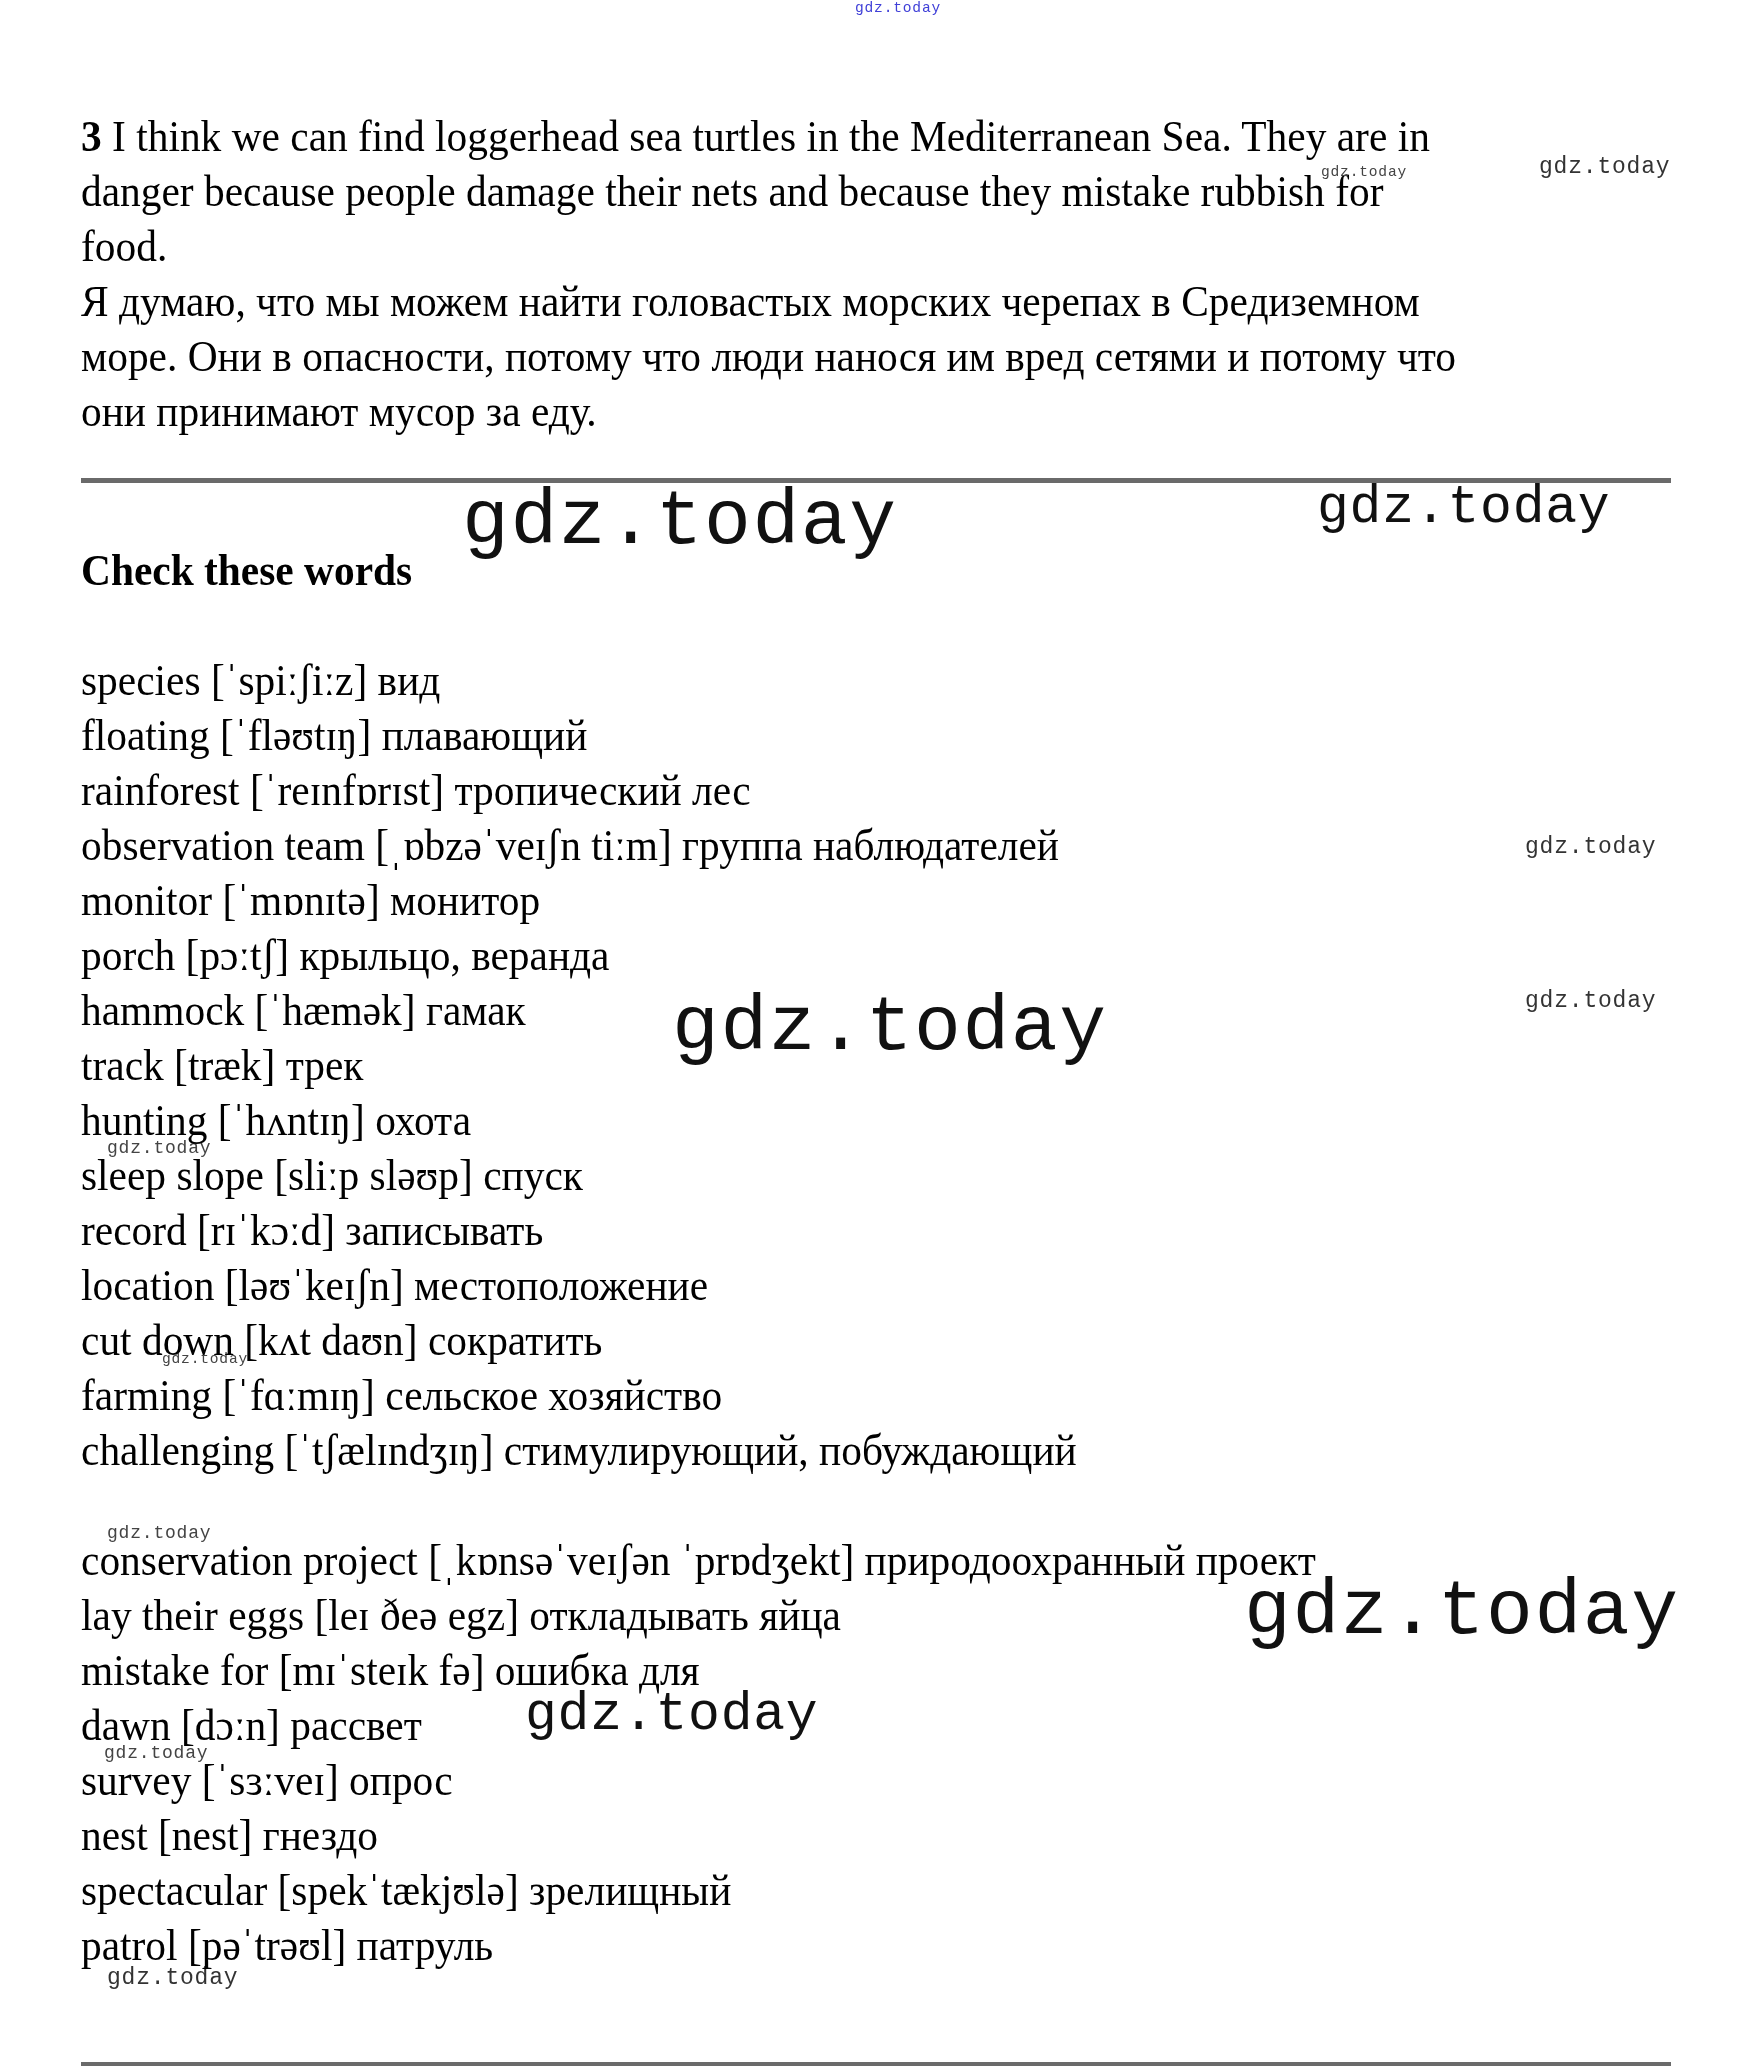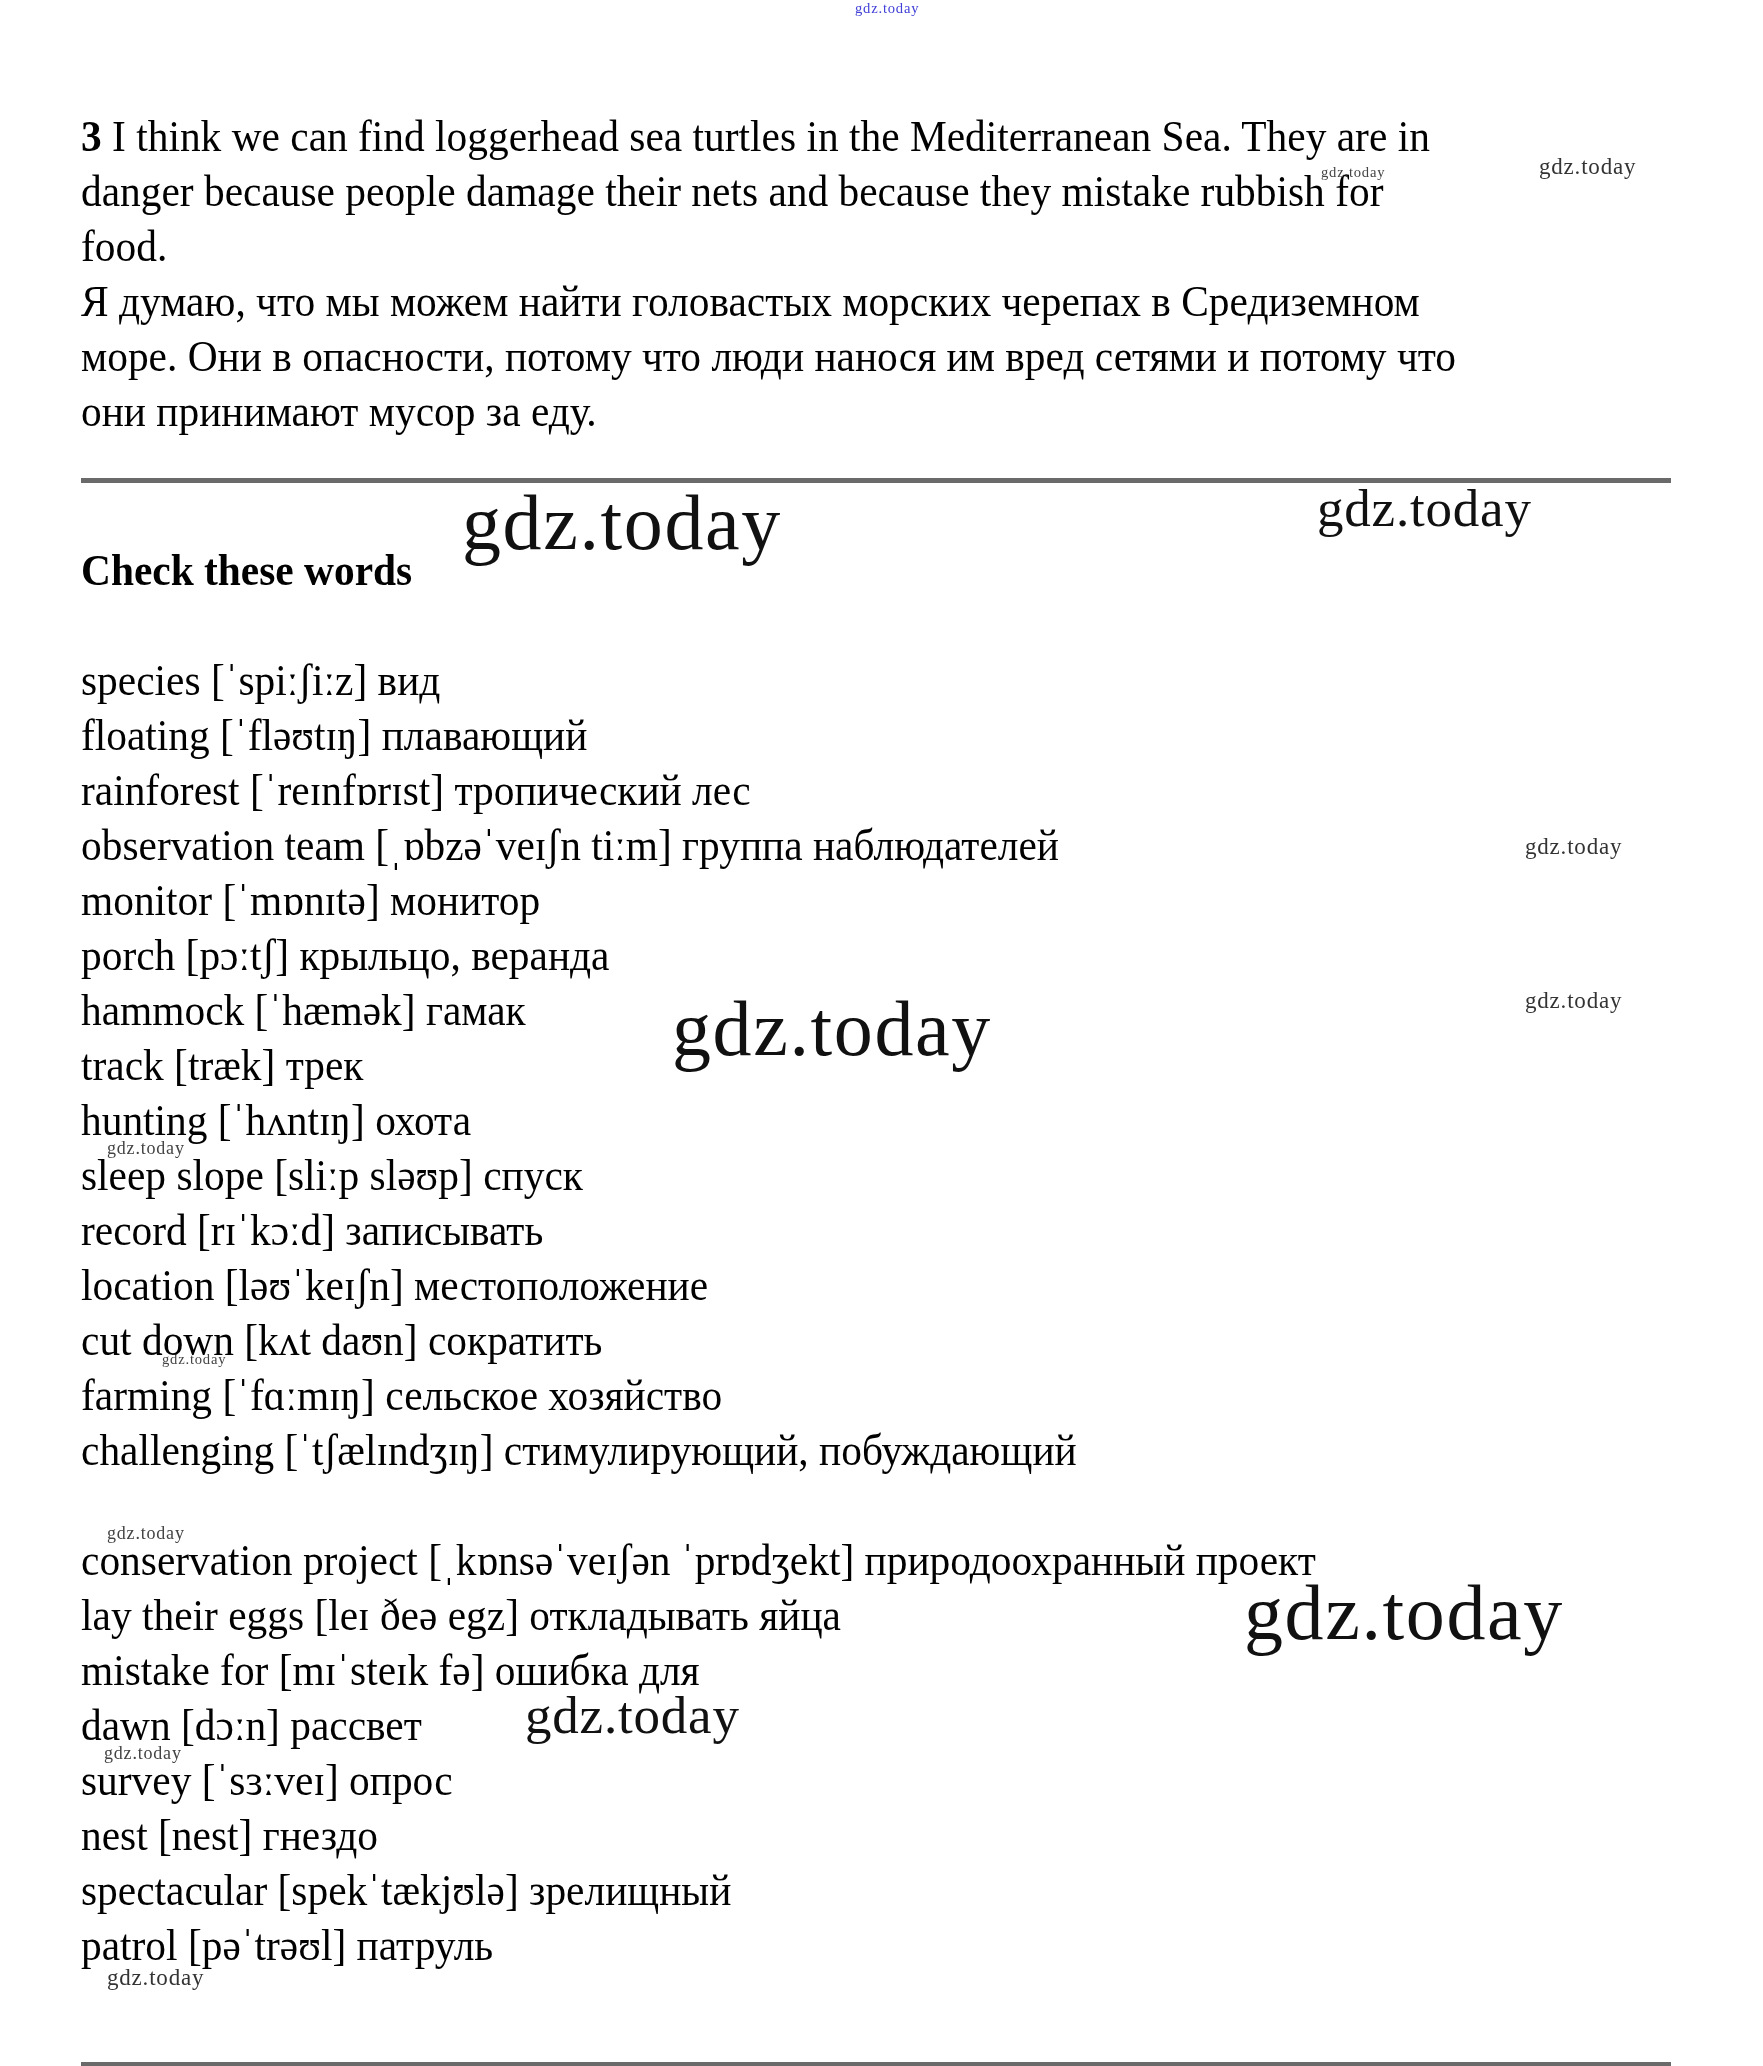--- a/index.html
+++ b/index.html
@@ -1,18 +1,18 @@
 <!DOCTYPE html>
 <html style="font-size:13px"><head>
 <meta charset="utf-8">
 <style>
   html, body { margin: 0; padding: 0; background: #ffffff; }
   body { width: 1764px; height: 2067px; position: relative; overflow: hidden; }
   .serif { font-family: "Liberation Serif", "DejaVu Serif", serif; color: #000; }
-  .wm { font-family: Liberation Serif, serif; position: absolute; white-space: nowrap; font-weight: 200; letter-spacing: 0.8px; color: #222; }
+  .wm { font-family: Liberation Mono, monospace; position: absolute; white-space: nowrap; font-weight: 200; letter-spacing: 0.8px; color: #222; }
   .wm-blue { color: #4040d8; font-size: 14.6px; }
   .wm-xl { font-size: 78px; color: #111; font-weight: 300; letter-spacing: 1.6px; }
   .wm-l { font-size: 53px; color: #111; font-weight: 300; letter-spacing: 0.8px; }
   .wm-m { font-size: 23px; color: #333; }
   .wm-s { font-size: 18px; color: #444; }
   .para { position: absolute; left: 81px; width: 1604px; font-size: 45px; line-height: 55px; transform: scaleX(0.92); transform-origin: left top; }
   .para .line { white-space: nowrap; height: 55px; }
   .num { font-weight: bold; }
   .rule { position: absolute; left: 81px; width: 1590px; height: 4.9px; background: #6a6a6a; }
   .heading { position: absolute; left: 81px; top: 544px; font-size: 45px; font-weight: bold; white-space: nowrap; transform: scaleX(0.92); transform-origin: left top; }

